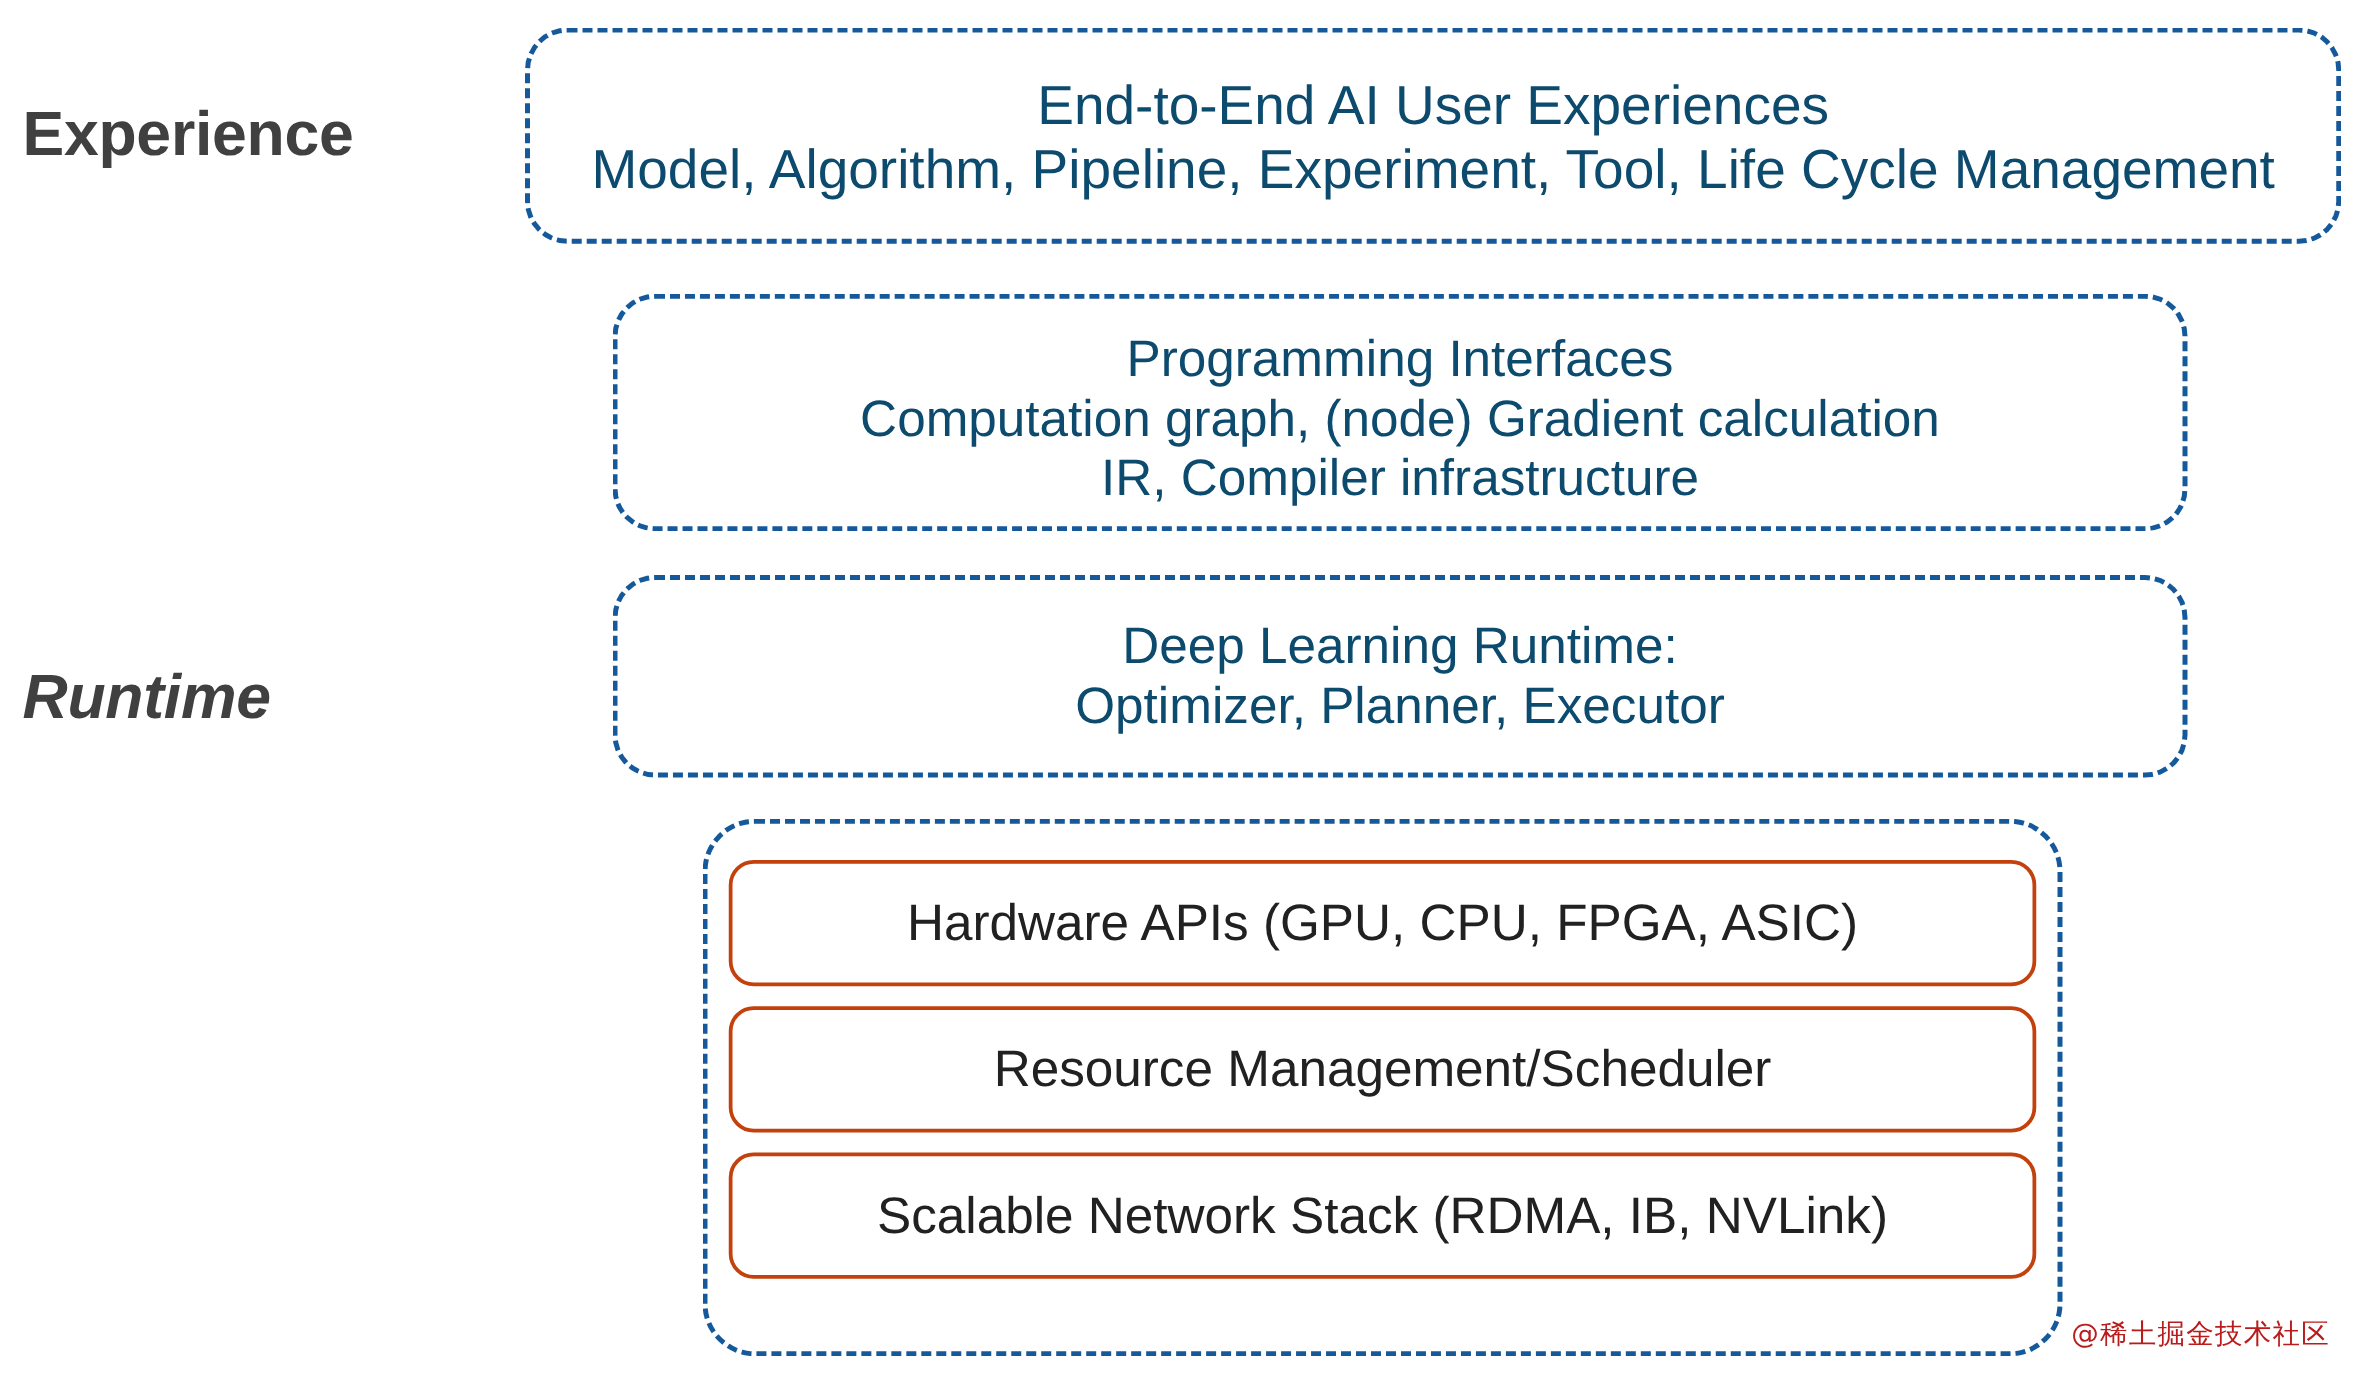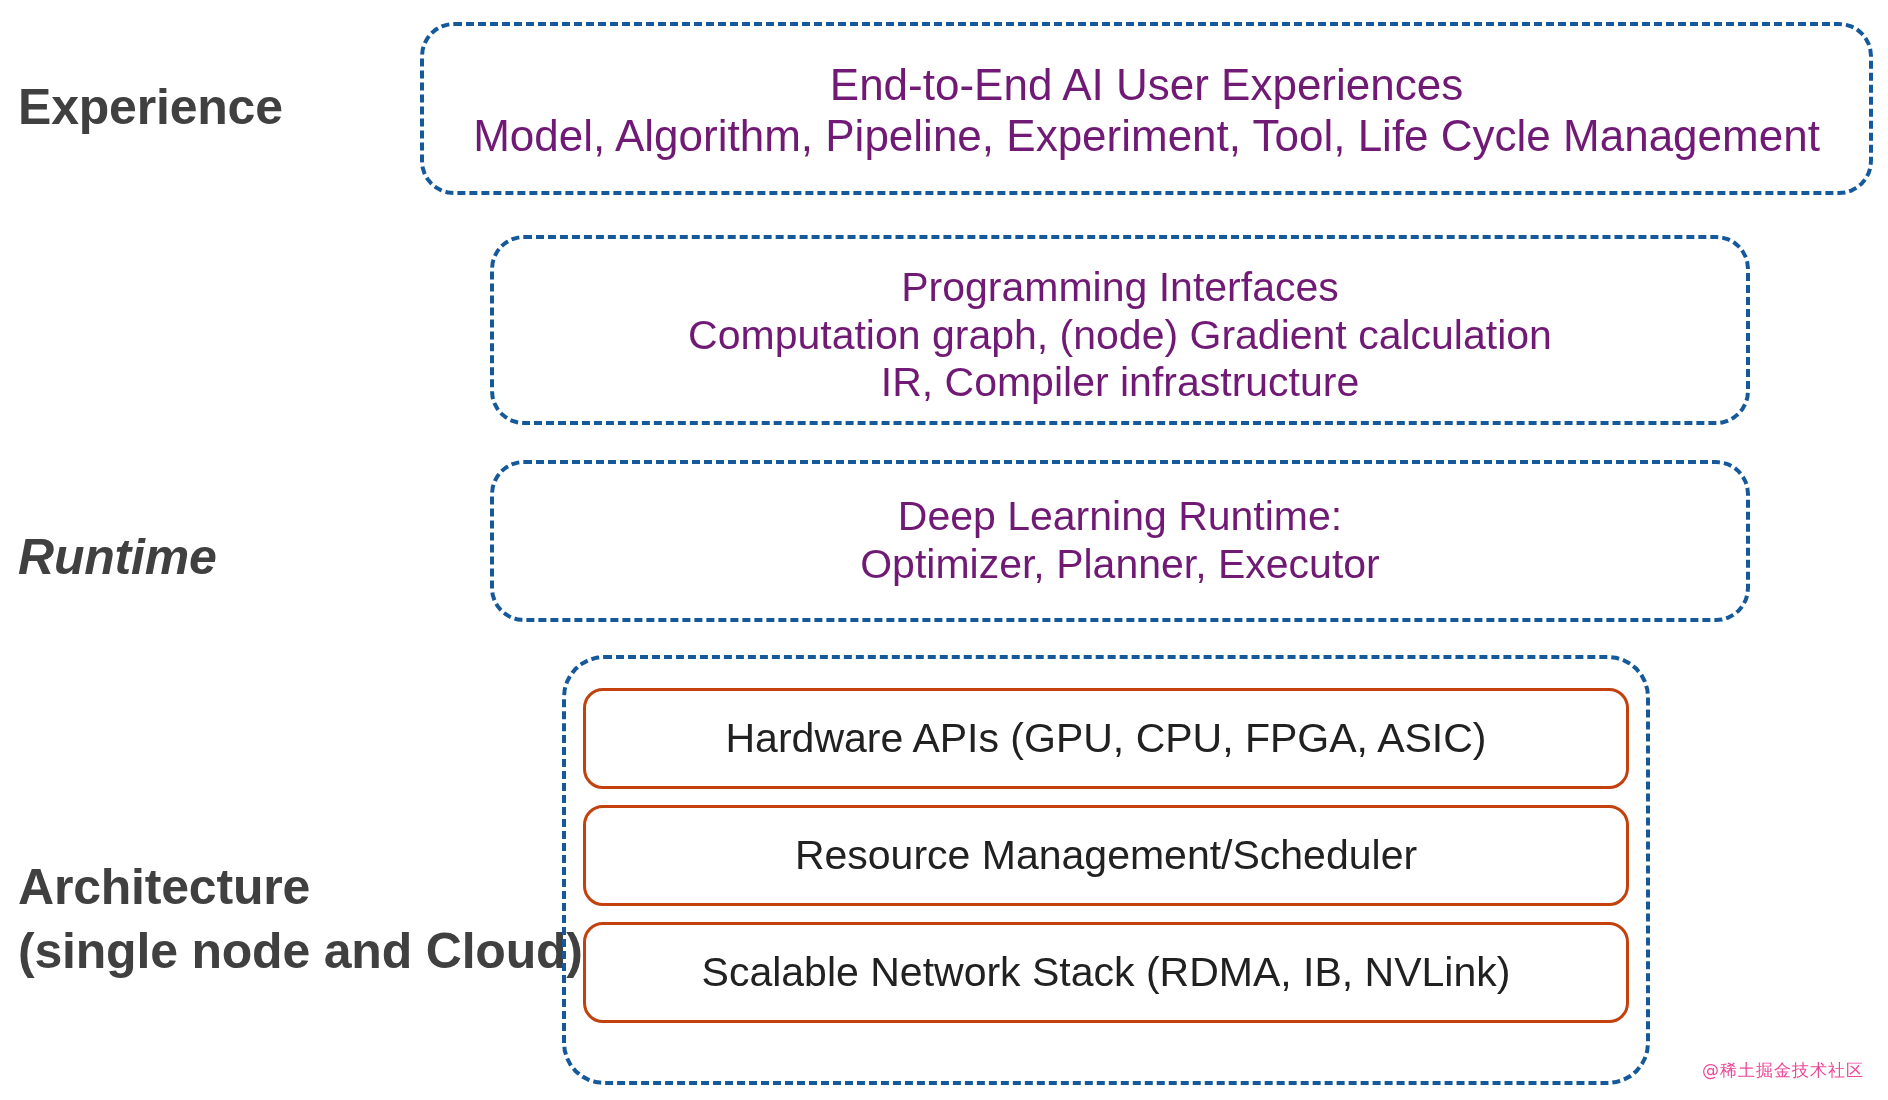--- a/index.html
+++ b/index.html
@@ -44,21 +44,21 @@
     background: transparent;
   }
 
   .box-text {
     position: absolute;
     left: 0;
     right: 0;
     text-align: center;
     font-size: 41px;
     line-height: 1.16;
-    color: #701a75;
+    color: #0c4a6e;
     white-space: pre-line;
     font-family: "Liberation Sans", sans-serif;
   }
 
   #box-experience { left: 420px; top: 22px;  width: 1453px; height: 173px; }
   #box-experience .box-text { top: 33px; font-size: 44px; }
 
   #box-frameworks { left: 490px; top: 235px; width: 1260px; height: 190px; }
   #box-frameworks .box-text { top: 25px; }
 
@@ -93,22 +93,22 @@
     font-size: 41px;
     color: #212121;
     line-height: 1;
   }
 
   
   #watermark {
     position: absolute;
     right: 24px;
     bottom: 18px;
-    font-size: 17px;
-    color: #ec4899;
+    font-size: 22px;
+    color: #b91c1c;
     font-family: "DejaVu Sans", sans-serif;
     letter-spacing: 1px;
   }
 </style>
 </head>
 <body>
 
 <div id="stage">
 
   <div class="row-label" id="label-experience">Experience</div>
@@ -125,22 +125,20 @@
 IR, Compiler infrastructure</div>
   </div>
 
   <div class="row-label" id="label-runtime">Runtime</div>
 
   <div class="dbox" id="box-runtime">
     <div class="box-text">Deep Learning Runtime:
 Optimizer, Planner, Executor</div>
   </div>
 
-  <div class="row-label" id="label-architecture">Architecture
-(single node and Cloud)</div>
 
   <div class="dbox" id="box-architecture"></div>
 
   <div class="inner-stack">
     <div class="sbox">
       <span>Hardware APIs (GPU, CPU, FPGA, ASIC)</span>
     </div>
     <div class="sbox">
       <span>Resource Management/Scheduler</span>
     </div>

